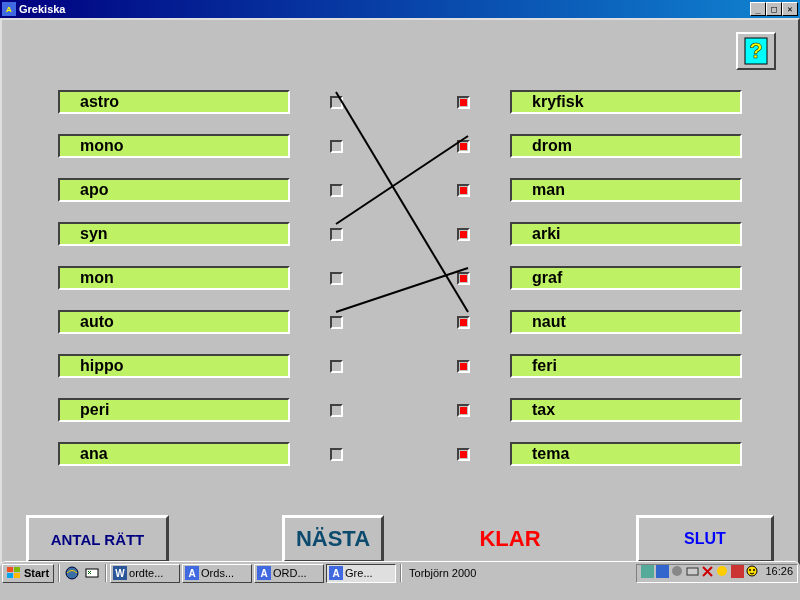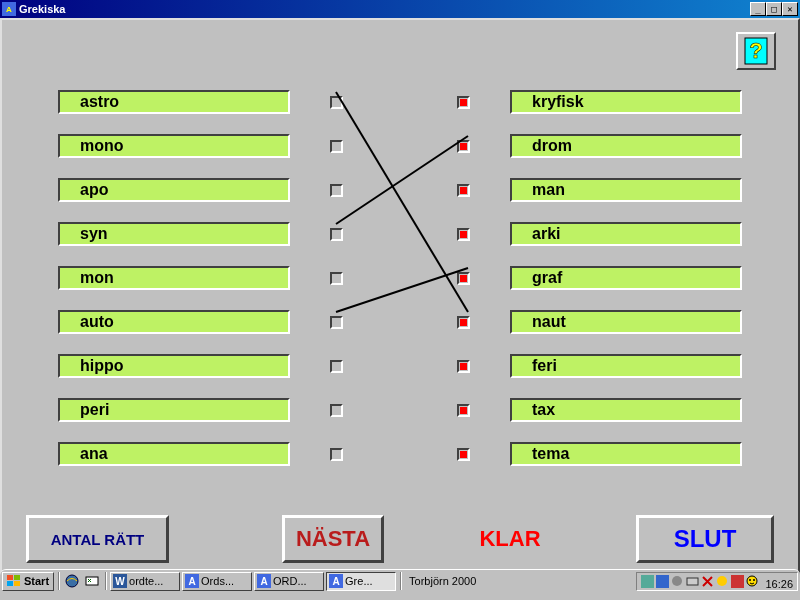--- a/index.html
+++ b/index.html
@@ -24,33 +24,33 @@
   .connector-area { flex: 1; display: flex; align-items: center; justify-content: space-between; padding: 0 40px; }
   .conn-dot { width: 13px; height: 13px; border: 2px solid; border-color: #404040 #fff #fff #404040; background: #c0c0c0; }
   .conn-red { width: 13px; height: 13px; border: 2px solid; border-color: #404040 #fff #fff #404040; background: #c0c0c0; position:relative; }
   .conn-red::after { content:''; position:absolute; top:1px; left:1px; width:7px; height:7px; background:#ff0000; }
   
   .lines-svg { position: absolute; top: 60px; left: 56px; width: 688px; height: 400px; pointer-events: none; }
   
   .btn-bar { position: absolute; bottom: 10px; left: 24px; right: 24px; height: 52px; display: flex; justify-content: space-between; align-items: center; }
   .ui-btn { height: 48px; background: #c0c0c0; border: 3px solid; border-color: #fff #404040 #404040 #fff; display: flex; align-items: center; justify-content: center; cursor: pointer; font-weight: bold; }
   .btn-antal { width: 143px; color: #000080; font-size: 15px; }
-  .btn-nasta { width: 102px; color: #b91c1c; font-size: 22px; margin-left: 38px; }
+  .btn-nasta { width: 102px; color: #0c4a6e; font-size: 22px; margin-left: 38px; }
   .btn-klar  { width: 102px; color: #ff0000; font-size: 22px; background: transparent; border: none; }
-  .btn-slut  { width: 138px; color: #0000ff; font-size: 24px; }
-  
-  .taskbar { position: absolute; bottom: 8px; left: 0; width: 800px; height: 23px; background: #c0c0c0; border-top: 1px solid #fff; display: flex; align-items: center; padding: 1px 2px; gap: 2px; font-size: 11px; border-radius: 6px; }
+  .btn-slut  { width: 138px; color: #0000ff; font-size: 16px; }
+  
+  .taskbar { position: absolute; bottom: 16px; left: 0; width: 800px; height: 23px; background: #c0c0c0; border-top: 1px solid #fff; display: flex; align-items: center; padding: 1px 2px; gap: 2px; font-size: 11px; border-radius: 6px; }
   .start-btn { height: 19px; padding: 0 4px; border: 1px solid; border-color: #fff #404040 #404040 #fff; display: flex; align-items: center; gap: 3px; font-weight: bold; cursor: pointer; }
   .start-flag { width: 14px; height: 12px; display: inline-block; }
   .ql { width: 18px; height: 18px; display: inline-flex; align-items: center; justify-content: center; }
   .ql-sep { width:1px; height:18px; background:#808080; margin:0 2px; box-shadow:1px 0 #fff;}
   .task-btn { height: 19px; width: 70px; border: 1px solid; border-color: #fff #404040 #404040 #fff; display: flex; align-items: center; gap: 2px; padding: 0 2px; overflow:hidden; white-space:nowrap; cursor:pointer; }
   .task-btn.active { border-color: #404040 #fff #fff #404040; background: #dfdfdf; }
   .tb-icon { width:14px; height:14px; flex-shrink:0; }
-  .tray { margin-left: auto; height: 19px; border: 1px solid; border-color: #808080 #fff #fff #808080; display: flex; align-items: flex-end; gap: 2px; padding: 0 4px; }
+  .tray { margin-left: auto; height: 19px; border: 1px solid; border-color: #808080 #fff #fff #808080; display: flex; align-items: flex-start; gap: 2px; padding: 0 4px; }
   .clock { font-size: 11px; margin-left: 4px; }
 </style>
 </head>
 <body>
 
 <div class="titlebar">
   <span class="titlebar-icon">A</span>
   <span class="title-text">Grekiska</span>
   <div class="win-btns">
     <div class="win-btn">_</div>

